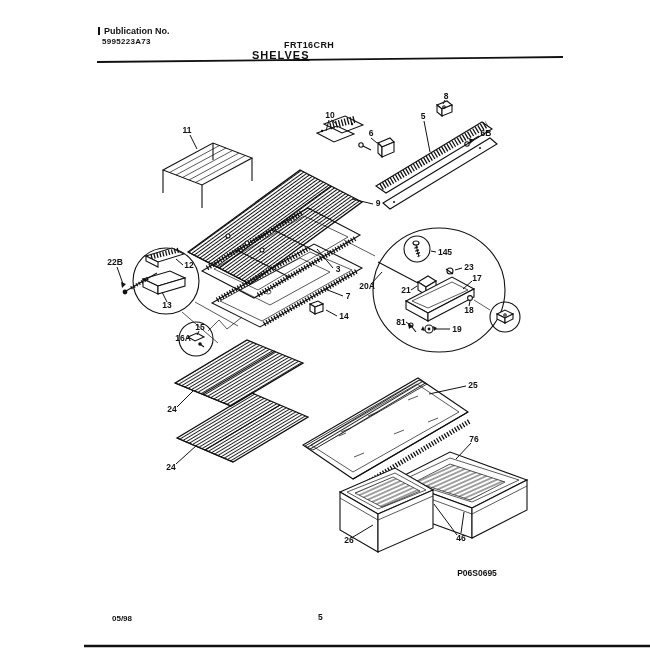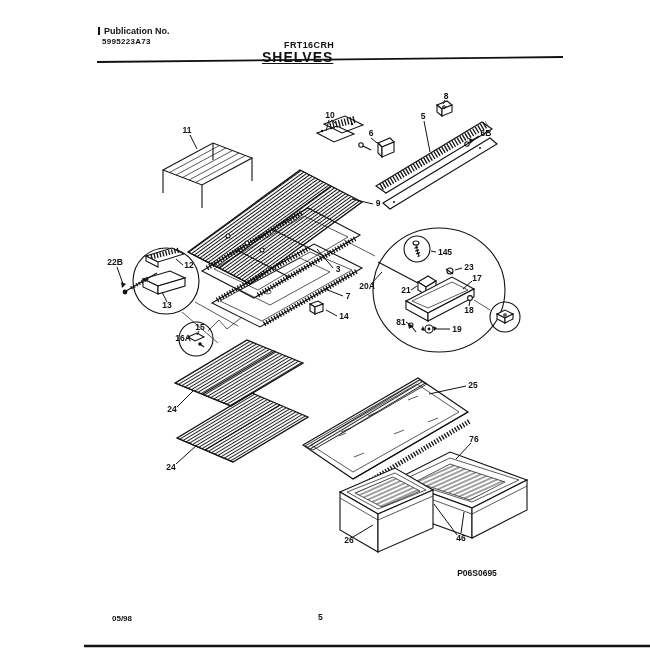--- a/index.html
+++ b/index.html
@@ -2,21 +2,21 @@
 <html><head>
 <meta charset="utf-8">
 <style>
   html,body{margin:0;padding:0;background:#fff;}
   #page{position:relative;width:650px;height:650px;background:#ffffff;overflow:hidden;
         font-family:"Liberation Sans",sans-serif;color:#111;}
   .lbl{position:absolute;font-weight:bold;color:#111;white-space:nowrap;}
   .pub-label{left:104px;top:26px;font-size:9px;}
   .pub-number{left:102px;top:37px;font-size:8px;letter-spacing:.3px;}
   .model{left:284px;top:28px;font-size:9px;letter-spacing:.4px;margin-top:12px;}
-  .section{left:262px;top:49px;font-size:14px;letter-spacing:1px;text-decoration:underline;}
+  .section{left:252px;top:49px;font-size:11px;letter-spacing:1px;text-decoration:underline;}
   .corner-tick{position:absolute;left:98px;top:27px;width:2px;height:8px;background:#111;}
   .footer-date{left:112px;top:614px;font-size:8px;}
   .footer-page{left:318px;top:612px;font-size:8.5px;}
   svg{position:absolute;left:0;top:0;}
   svg text{font-family:"Liberation Sans",sans-serif;font-weight:bold;fill:#111;font-size:8.5px;text-anchor:middle;}
   svg .ink{stroke:#111;fill:none;stroke-width:1.1;}
   svg .fillw{fill:#fff;stroke:#111;stroke-width:1.1;}
   svg .slat{stroke:#111;fill:none;stroke-dasharray:1.3,1.7;}
   svg .thin{stroke:#111;stroke-width:.7;fill:none;}
   svg .dot{fill:#111;stroke:none;}

